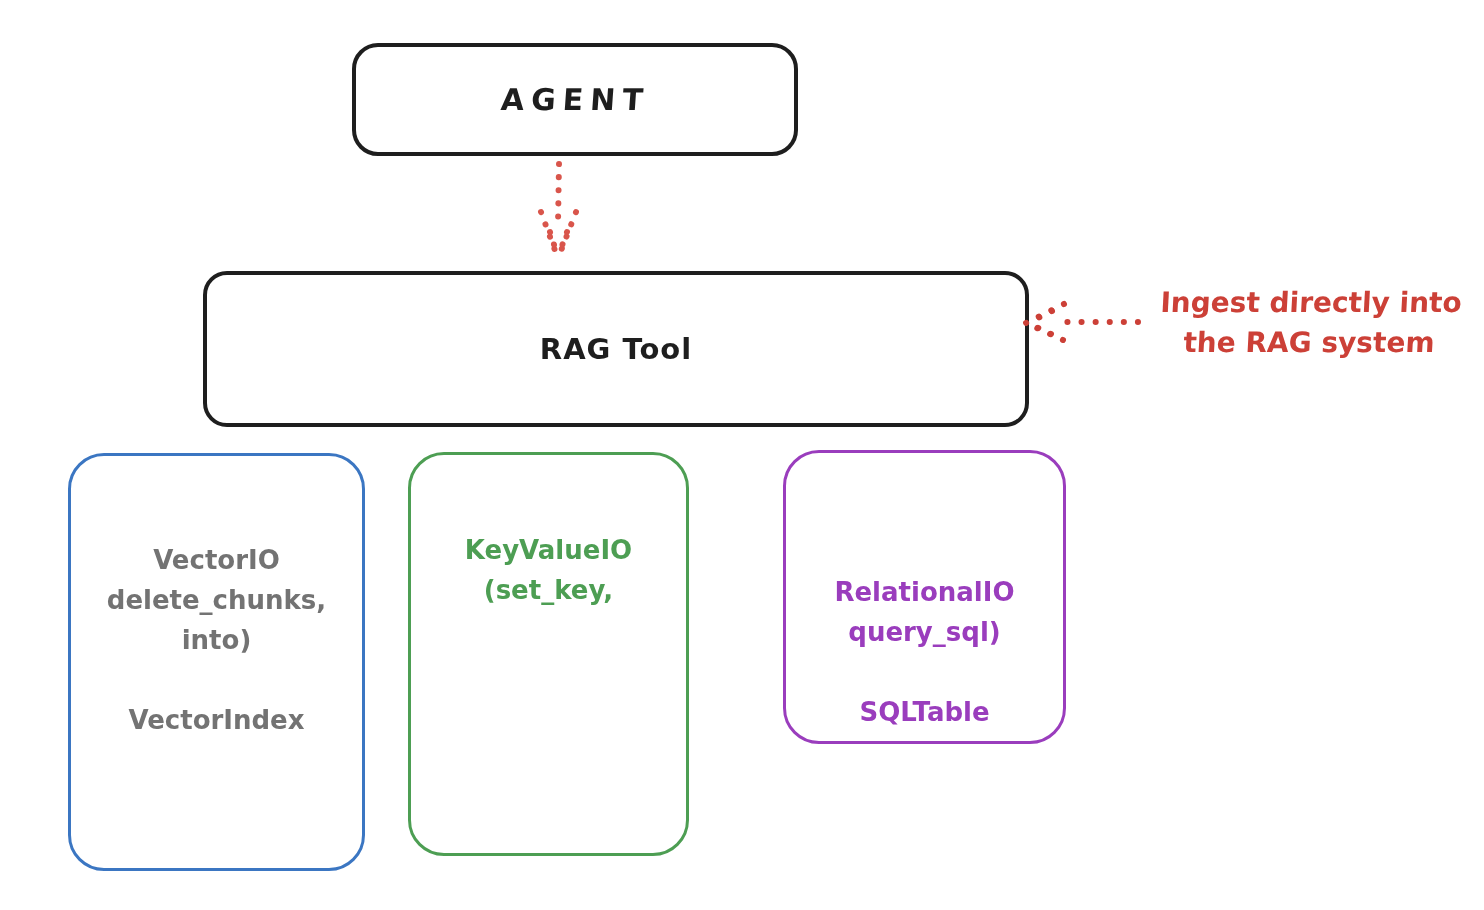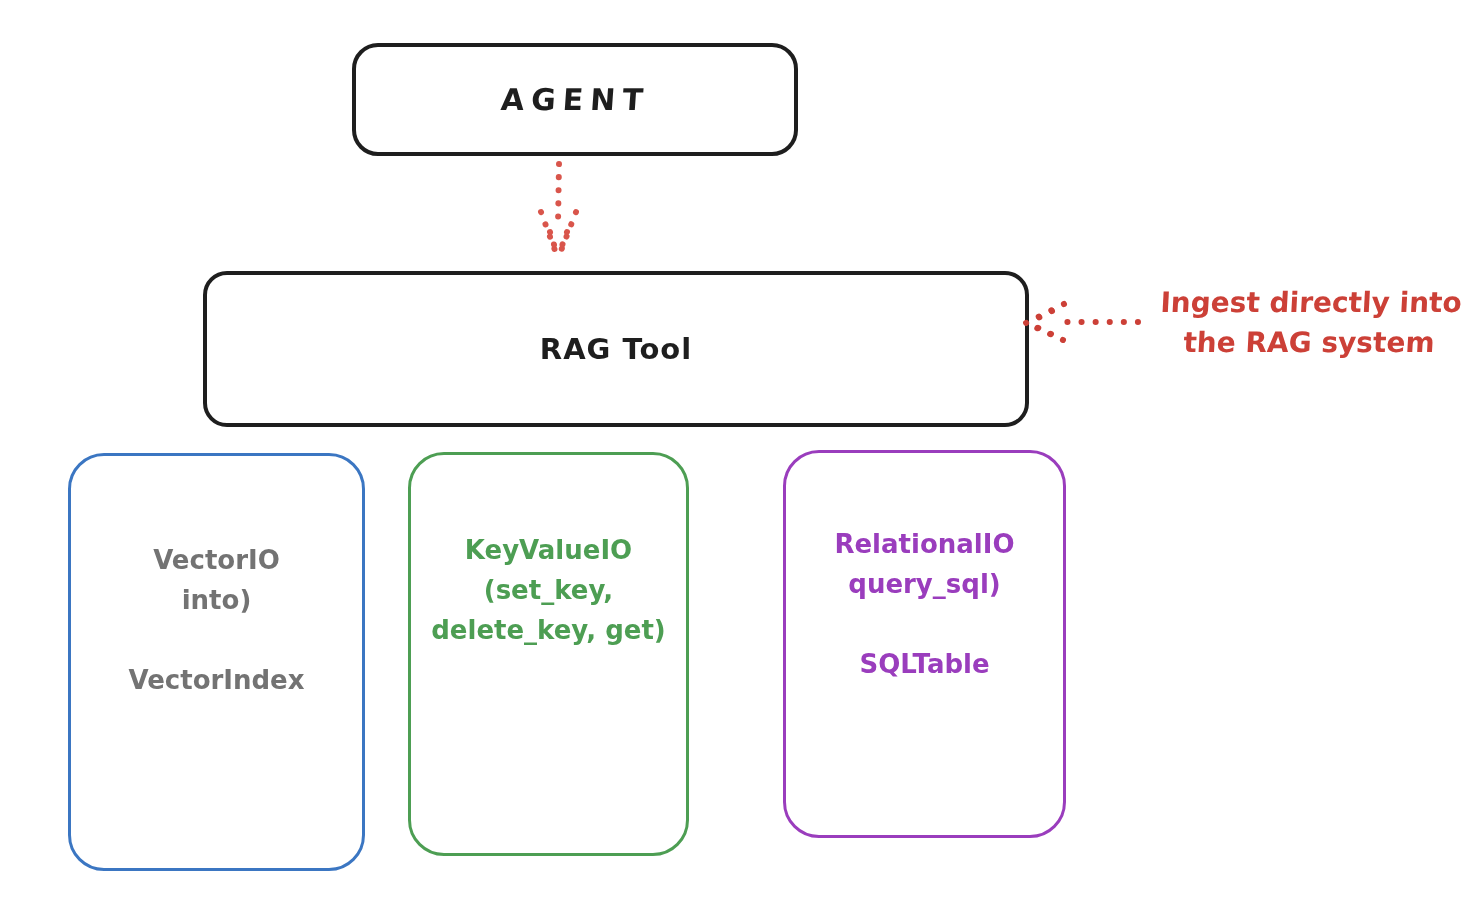--- a/index.html
+++ b/index.html
@@ -90,25 +90,25 @@
   .card-keyvalue {
     left: 408px; top: 452px;
     width: 281px; height: 404px;
     border: 3.5px solid #4d9e53;
     border-radius: 36px;
     color: #4d9e53;
     padding-top: 75px;
   }
   .card-relational {
     left: 783px; top: 450px;
-    width: 283px; height: 388px;
+    width: 283px; height: 294px;
     border: 3.5px solid #9a3dbd;
     border-radius: 36px;
     color: #9a3dbd;
-    padding-top: 71px;
+    padding-top: 119px;
   }
 </style>
 </head>
 <body>
 
 <div class="canvas">
 
   <div class="box agent-box">
     <span class="agent-label">AGENT</span>
   </div>
@@ -137,29 +137,29 @@
     </g>
   </svg>
 
   <div class="annotation">
     <span class="line">Ingest directly into</span>
     <span class="line">the RAG system</span>
   </div>
 
   <div class="backend-card card-vector">
     <span class="line">VectorIO</span>
+    <span class="line">delete_chunks,</span>
     <span class="line">into)</span>
     <span class="gap"></span>
     <span class="line">VectorIndex</span>
   </div>
 
   <div class="backend-card card-keyvalue">
     <span class="line">KeyValueIO</span>
     <span class="line">(set_key,</span>
-    <span class="line">delete_key, get)</span>
     <span class="gap"></span>
   </div>
 
   <div class="backend-card card-relational">
     <span class="line">RelationalIO</span>
     <span class="line">query_sql)</span>
     <span class="gap"></span>
     <span class="line">SQLTable</span>
   </div>
 

